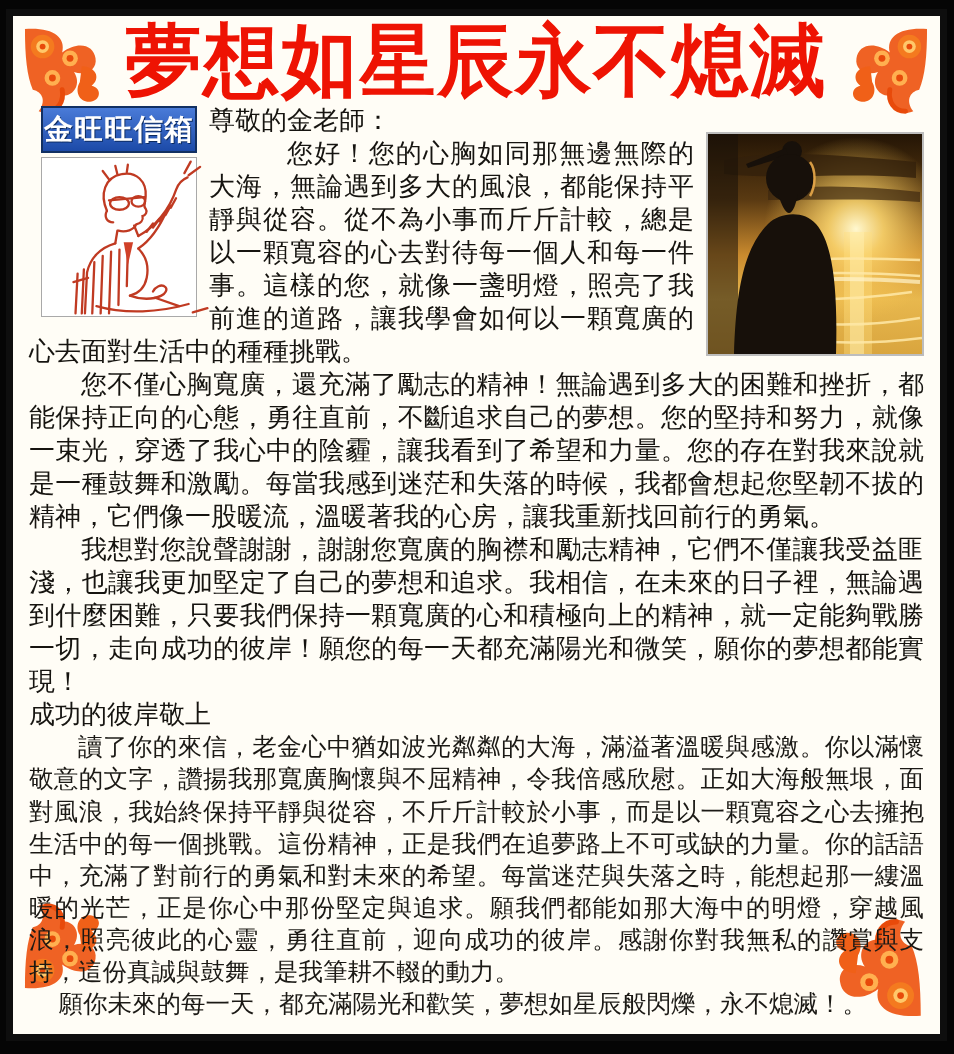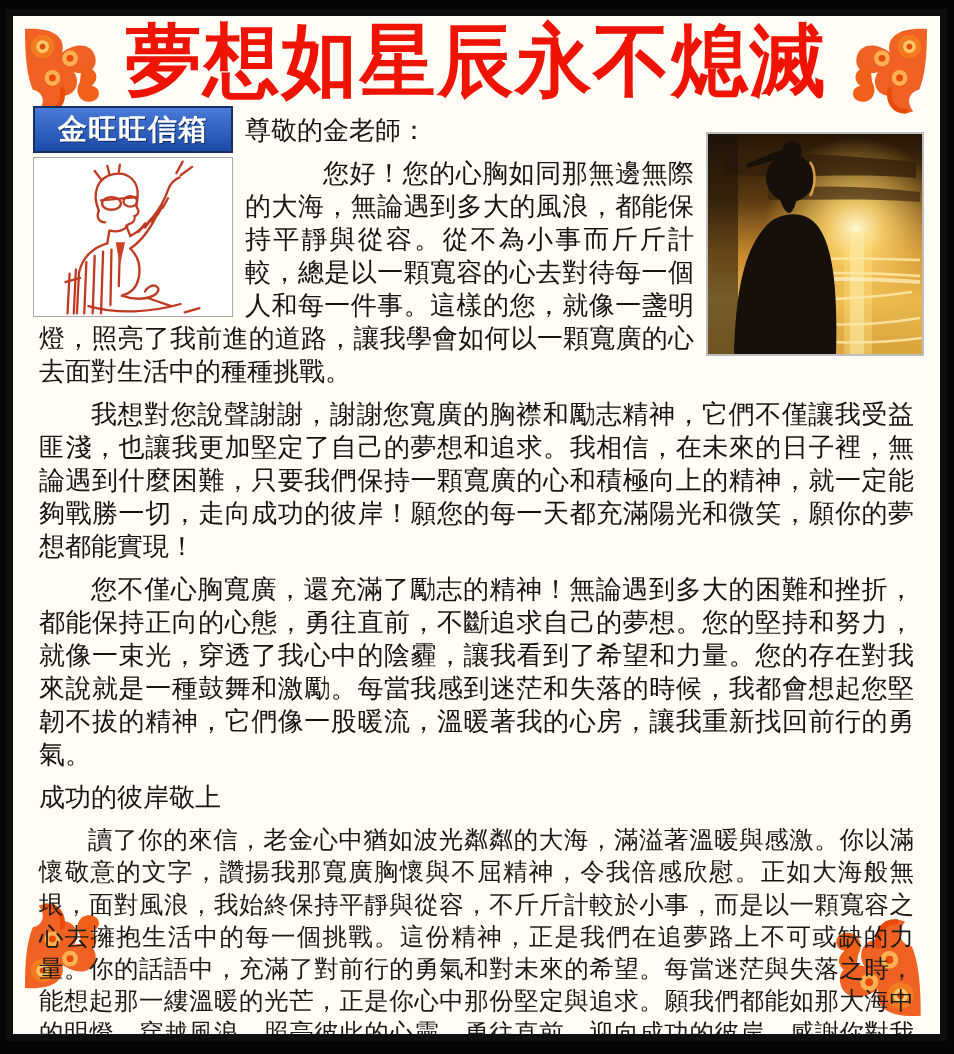--- a/index.html
+++ b/index.html
@@ -23,34 +23,34 @@
   .title{
     margin:4px 0 2px;text-align:center;
     font-size:76px;font-weight:bold;color:#ee1303;
     line-height:1.08;letter-spacing:2px;white-space:nowrap;
     transform:scaleY(1.04);z-index:2;position:relative;
   }
   .content{
     flex:1;padding:0 16px;font-size:26px;line-height:1.27;color:#161410;
     position:relative;z-index:2;text-align:justify;
   }
-  .left-figure{float:left;width:200px;margin:2px 12px 4px 4px;}
+  .left-figure{float:left;width:156px;margin:2px 12px 4px 12px;}
   .mailbox-label{
     background:linear-gradient(#4a7bd8,#1c4aa8);
     border:2px solid #123062;color:#ffffff;font-weight:bold;
     font-size:29px;text-align:center;padding:3px 0;letter-spacing:1px;
     font-family:"Liberation Sans","DejaVu Sans",sans-serif;
     text-shadow:1px 1px 0 #0c2a5e;
   }
   .cartoon-box{border:1px solid #a9a9a9;margin-top:4px;background:#ffffff;line-height:0;}
   .right-figure{
     float:right;width:214px;margin:28px 0 8px 12px;
     border:2px solid #bdbdbd;background:#000;line-height:0;
   }
-  p{margin:10px;}
+  p{margin:0;}
   .ind3{text-indent:3em;}
   .ind2{text-indent:2em;}
   .ind1{text-indent:1.2em;}
   .signoff1{text-align:left;padding-right:62px;}
   .letter2{font-size:24.5px;line-height:1.31;color:#1b1915;}
   .letter2 .salute2{font-size:25px;}
 </style>
 </head>
 <body>
 
@@ -190,22 +190,22 @@
           <path d="M70,60 Q82,98 90,60 Z"></path>
           <path d="M26,220 C28,150 38,112 60,90 C72,78 96,76 108,90 C124,108 130,150 128,220 Z"></path>
           <rect x="0" y="0" width="30" height="220" opacity="0.55"></rect>
         </g>
         <path d="M102,28 C108,36 108,52 102,62" stroke="#e8a84a" stroke-width="2.5" fill="none" opacity="0.9"></path>
       </svg>
     </div>
 
     <p class="salute">尊敬的金老師：</p>
     <p class="ind3">您好！您的心胸如同那無邊無際的大海，無論遇到多大的風浪，都能保持平靜與從容。從不為小事而斤斤計較，總是以一顆寬容的心去對待每一個人和每一件事。這樣的您，就像一盞明燈，照亮了我前進的道路，讓我學會如何以一顆寬廣的心去面對生活中的種種挑戰。</p>
+    <p class="ind2">您不僅心胸寬廣，還充滿了勵志的精神！無論遇到多大的困難和挫折，都能保持正向的心態，勇往直前，不斷追求自己的夢想。您的堅持和努力，就像一束光，穿透了我心中的陰霾，讓我看到了希望和力量。您的存在對我來說就是一種鼓舞和激勵。每當我感到迷茫和失落的時候，我都會想起您堅韌不拔的精神，它們像一股暖流，溫暖著我的心房，讓我重新找回前行的勇氣。</p>
     <p class="ind2">我想對您說聲謝謝，謝謝您寬廣的胸襟和勵志精神，它們不僅讓我受益匪淺，也讓我更加堅定了自己的夢想和追求。我相信，在未來的日子裡，無論遇到什麼困難，只要我們保持一顆寬廣的心和積極向上的精神，就一定能夠戰勝一切，走向成功的彼岸！願您的每一天都充滿陽光和微笑，願你的夢想都能實現！</p>
-    <p class="ind2">您不僅心胸寬廣，還充滿了勵志的精神！無論遇到多大的困難和挫折，都能保持正向的心態，勇往直前，不斷追求自己的夢想。您的堅持和努力，就像一束光，穿透了我心中的陰霾，讓我看到了希望和力量。您的存在對我來說就是一種鼓舞和激勵。每當我感到迷茫和失落的時候，我都會想起您堅韌不拔的精神，它們像一股暖流，溫暖著我的心房，讓我重新找回前行的勇氣。</p>
     <p class="signoff1">成功的彼岸敬上</p>
 
     <div class="letter2">
       <p class="ind2">讀了你的來信，老金心中猶如波光粼粼的大海，滿溢著溫暖與感激。你以滿懷敬意的文字，讚揚我那寬廣胸懷與不屈精神，令我倍感欣慰。正如大海般無垠，面對風浪，我始終保持平靜與從容，不斤斤計較於小事，而是以一顆寬容之心去擁抱生活中的每一個挑戰。這份精神，正是我們在追夢路上不可或缺的力量。你的話語中，充滿了對前行的勇氣和對未來的希望。每當迷茫與失落之時，能想起那一縷溫暖的光芒，正是你心中那份堅定與追求。願我們都能如那大海中的明燈，穿越風浪，照亮彼此的心靈，勇往直前，迎向成功的彼岸。感謝你對我無私的讚賞與支持，這份真誠與鼓舞，是我筆耕不輟的動力。</p>
       <p class="ind1">願你未來的每一天，都充滿陽光和歡笑，夢想如星辰般閃爍，永不熄滅！。</p>
 
     </div>
   </div>
 
 </div>

